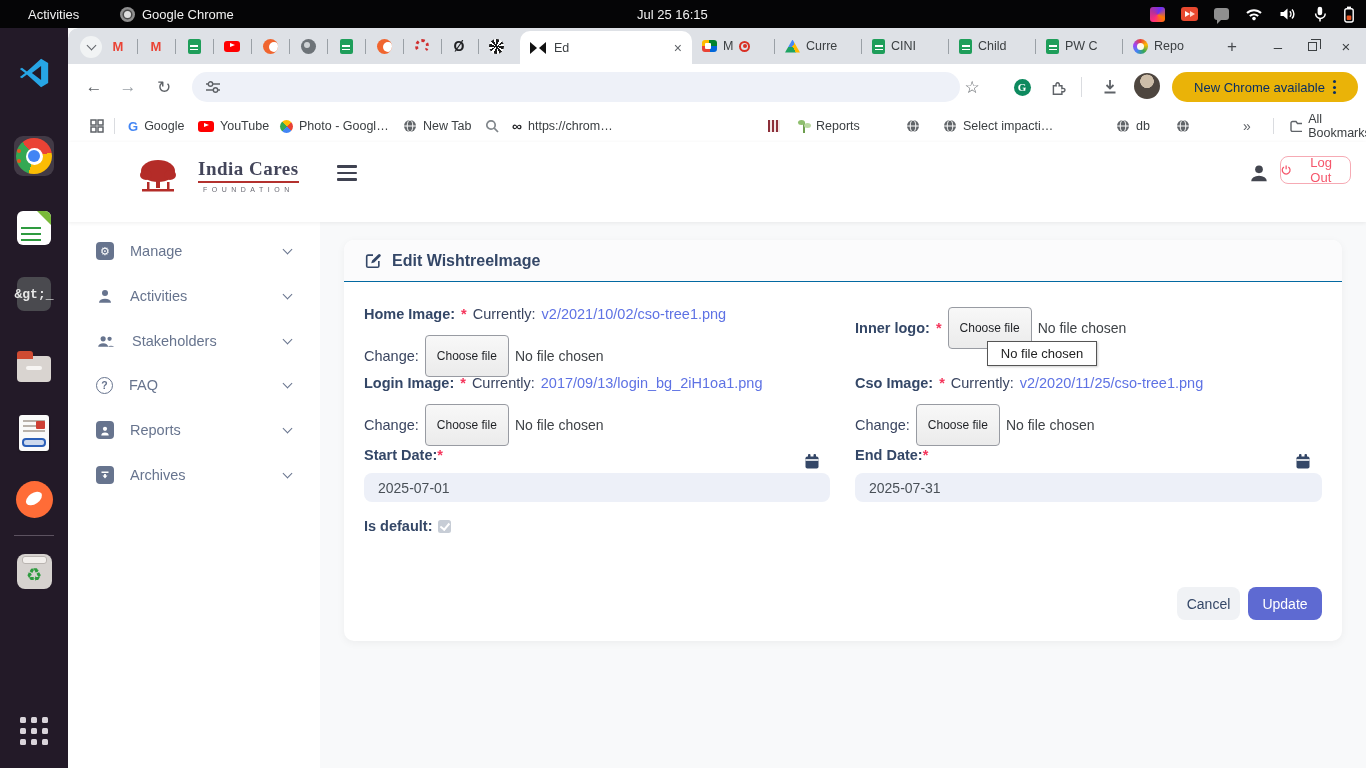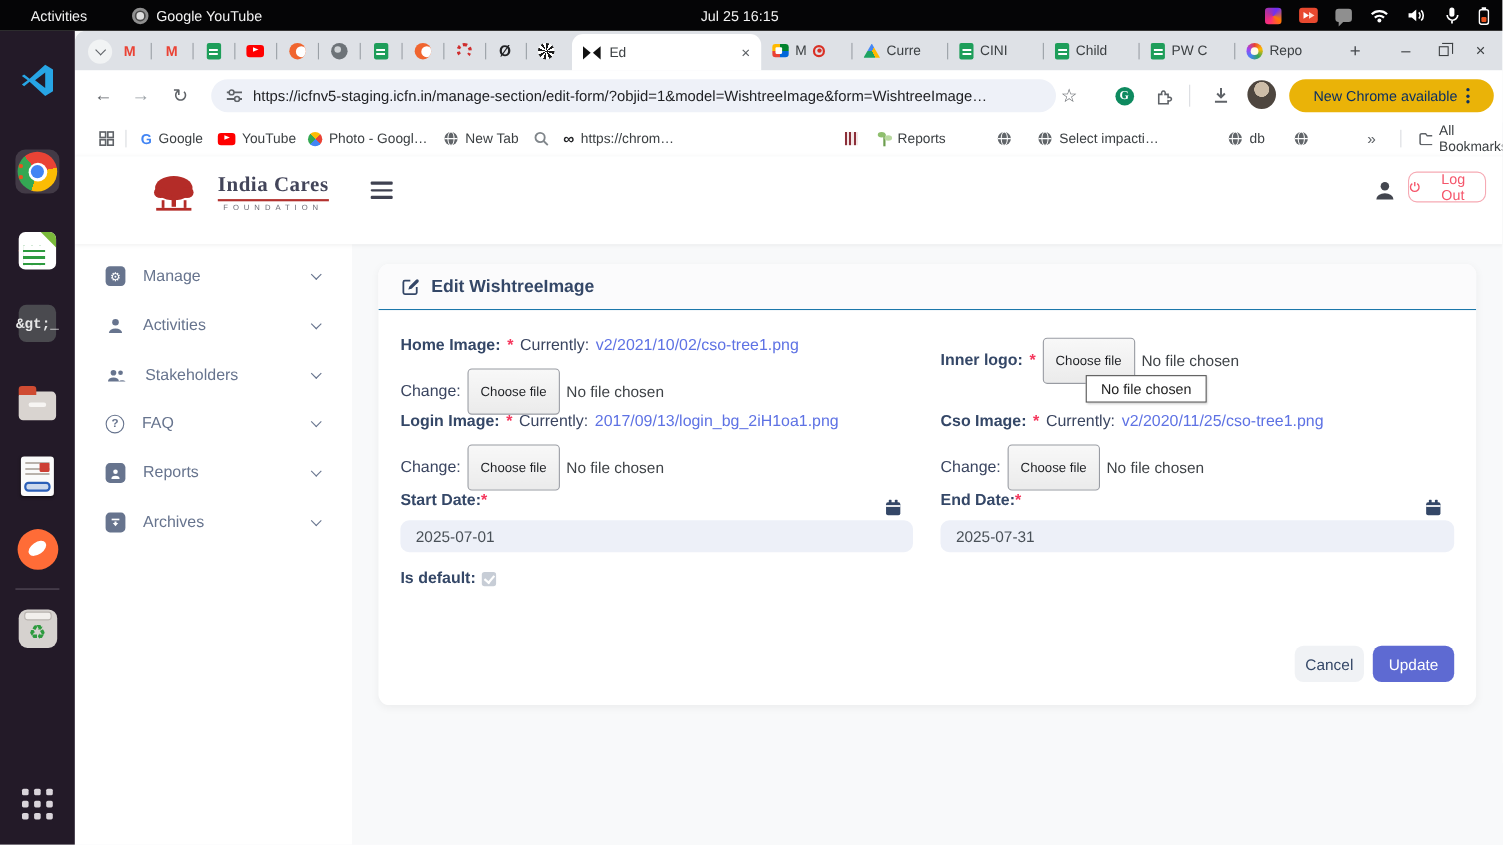--- a/index.html
+++ b/index.html
@@ -156,21 +156,21 @@
 </style>
 </head>
 <body>
 
 <div class="topbar">
   <div class="item" style="left:28px">
       <span>Activities</span>
     </div>
   <div class="item" style="left:120px">
     <span class="chrome-donut"></span>
-    <span>Google YouTube</span>
+    <span>Google Chrome</span>
   </div>
   <div class="item" style="left:637px">
       <span>Jul 25 16:15</span>
     </div>
   <div class="tray">
     <span class="cube-ico"></span>
     <span class="cast-ico"></span>
     <span class="chat-ico"></span>
     <svg width="18" height="14">
         <path d="M2 6 a10 10 0 0 1 14 0" stroke="#fff" stroke-width="2" fill="none"></path>
@@ -371,21 +371,20 @@
     <div class="navbtn" style="left:82px">
         <span>↻</span>
       </div>
     <div class="omnibox">
       <svg width="14" height="12">
           <line x1="0" y1="3" x2="14" y2="3" stroke="#5f6368" stroke-width="1.6"></line>
           <circle cx="4.5" cy="3" r="2.2" fill="#eef1f8" stroke="#5f6368" stroke-width="1.4"></circle>
           <line x1="0" y1="9" x2="14" y2="9" stroke="#5f6368" stroke-width="1.6"></line>
           <circle cx="9.5" cy="9" r="2.2" fill="#eef1f8" stroke="#5f6368" stroke-width="1.4"></circle>
         </svg>
-      <span class="url">https://icfnv5-staging.icfn.in/manage-section/edit-form/?objid=1&amp;model=WishtreeImage&amp;form=WishtreeImage…</span>
     </div>
     <div class="toolico" style="left:890px;font-size:17px">
         <span>☆</span>
       </div>
     <div class="toolico" style="left:940px">
         <span class="gram">G</span>
       </div>
     <div class="toolico" style="left:976px">
       <svg width="17" height="17" viewBox="0 0 20 20">
           <path fill="none" stroke="#5f6368" stroke-width="1.7" d="M4 8 h3.2 c-.6-2 .3-3.6 1.8-3.6 s2.4 1.6 1.8 3.6 H14 v3.2 c2-.6 3.6.3 3.6 1.8 S16 15.4 14 14.8 V18 H4 Z"></path>

